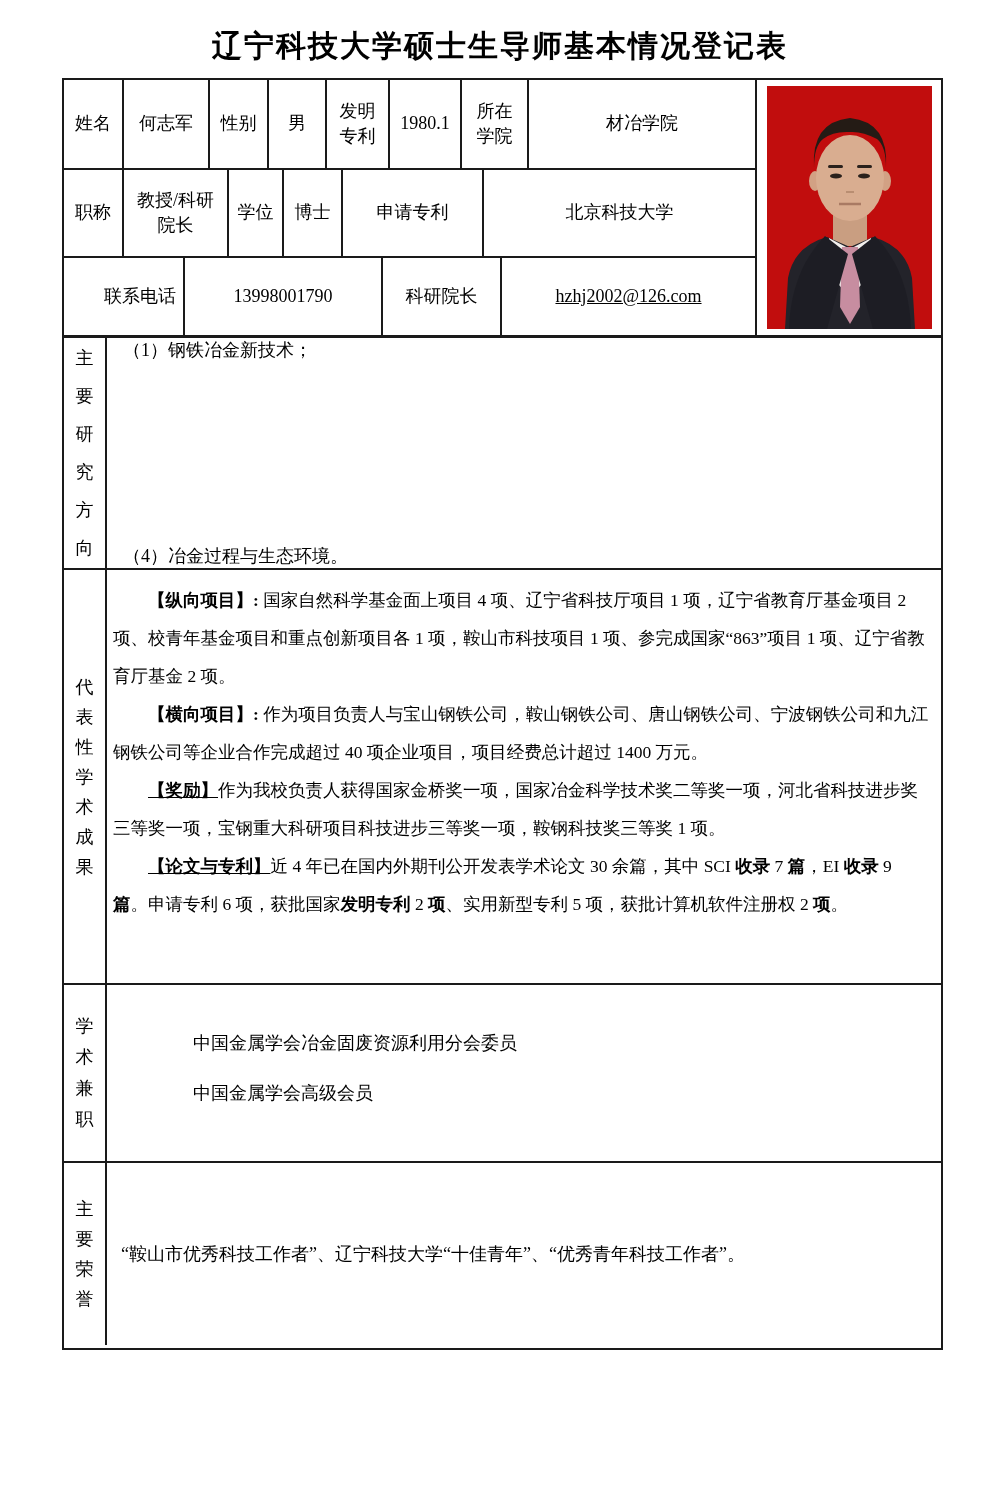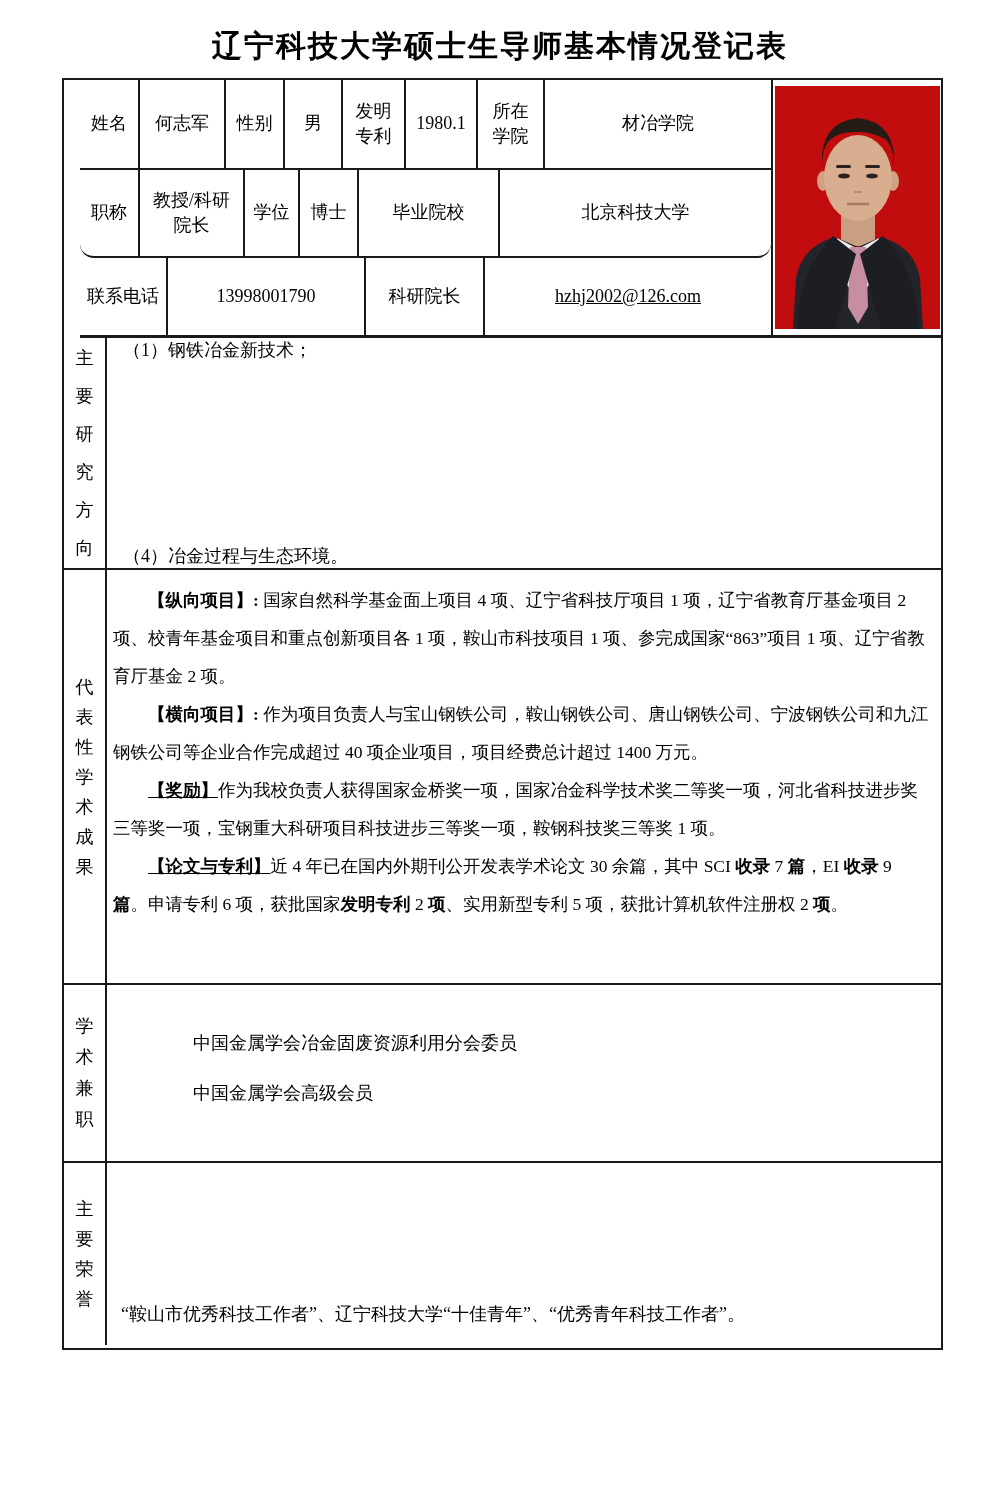--- a/index.html
+++ b/index.html
@@ -11,27 +11,27 @@
   }
   .doc-title {
     position: absolute; top: 26px; left: 0; width: 100%;
     text-align: center; font-size: 30px; font-weight: 700; letter-spacing: 2px;
     font-family: "Liberation Sans", "DejaVu Sans", sans-serif;
   }
   .form {
     position: absolute; left: 62px; top: 78px; width: 881px; height: 1272px;
     border: 2px solid #1a1a1a; background: #fff;
   }
-  .top-band { display: flex; height: 258px; border-bottom: 3px solid #1a1a1a; margin-left: 16px; }
+  .top-band { display: flex; height: 258px; border-bottom: 3px solid #1a1a1a; }
   .grid-left { width: 691px; display: flex; flex-direction: column; }
   .photo-cell { flex: 1; border-left: 2px solid #1a1a1a; display: flex; align-items: center; justify-content: center; }
   .row { display: flex; width: 100%; }
   .r1 { height: 90px; border-bottom: 2px solid #1a1a1a; }
-  .r2 { height: 88px; border-bottom: 2px solid #1a1a1a; border-radius: 14px; }
-  .r3 { flex: 1; }
+  .r2 { height: 88px; border-bottom: 2px solid #1a1a1a; }
+  .r3 { flex: 1; padding-left: 33px; }
   .cell {
     display: flex; align-items: center; justify-content: center; text-align: center;
     font-size: 18px; line-height: 1.4; padding: 2px;
   }
   .br { border-right: 2px solid #1a1a1a; }
   .wrap2 { padding: 2px 12px; }
   .email { text-decoration: underline; cursor: pointer; }
   .band { display: flex; border-bottom: 2px solid #1a1a1a; }
   .research-band { height: 232px; }
   .ach-band { height: 415px; }
@@ -51,21 +51,21 @@
     height: 100%; padding-left: 16px; font-size: 18px;
   }
   .ach-content { padding: 11px 10px 0 6px; font-size: 17.5px; line-height: 38px; }
   .ach-para { text-indent: 2em; }
   .ach-head { font-weight: 700; }
   .ach-head.u { text-decoration: underline; margin-top: 36px; }
   .b { font-weight: 700; }
   #positions-list {
     padding: 46px 0 0 86px; display: flex; flex-direction: column; gap: 26px; font-size: 18px;
   }
-  .honors-content { display: flex; align-items: flex-end; padding: 16px 14px; font-size: 18px; line-height: 1.6; }
+  .honors-content { display: flex; align-items: center; padding: 0 14px; font-size: 18px; line-height: 1.6; }
 </style>
 </head>
 <body>
 
 <div class="doc-title">辽宁科技大学硕士生导师基本情况登记表</div>
 
 <div class="form">
 
   <div class="top-band">
     <div class="grid-left">
@@ -77,21 +77,21 @@
         <div class="cell br wrap2" style="width:63px">发明专利</div>
         <div class="cell br" style="width:72px">1980.1</div>
         <div class="cell br wrap2" style="width:67px">所在学院</div>
         <div class="cell" style="flex:1">材冶学院</div>
       </div>
       <div class="row r2">
         <div class="cell br" style="width:60px">职称</div>
         <div class="cell br" style="width:105px;padding:2px 10px">教授/科研院长</div>
         <div class="cell br" style="width:55px">学位</div>
         <div class="cell br" style="width:59px">博士</div>
-        <div class="cell br" style="width:141px">毕业院校</div>
+        <div class="cell br" style="width:141px">申请专利</div>
         <div class="cell" style="flex:1">北京科技大学</div>
       </div>
       <div class="row r3">
         <div class="cell br" style="width:88px">联系电话</div>
         <div class="cell br" style="width:198px">13998001790</div>
         <div class="cell br" style="width:119px">科研院长</div>
         <div class="cell" style="flex:1">
           <span class="email">hzhj2002@126.com</span>
         </div>
       </div>

